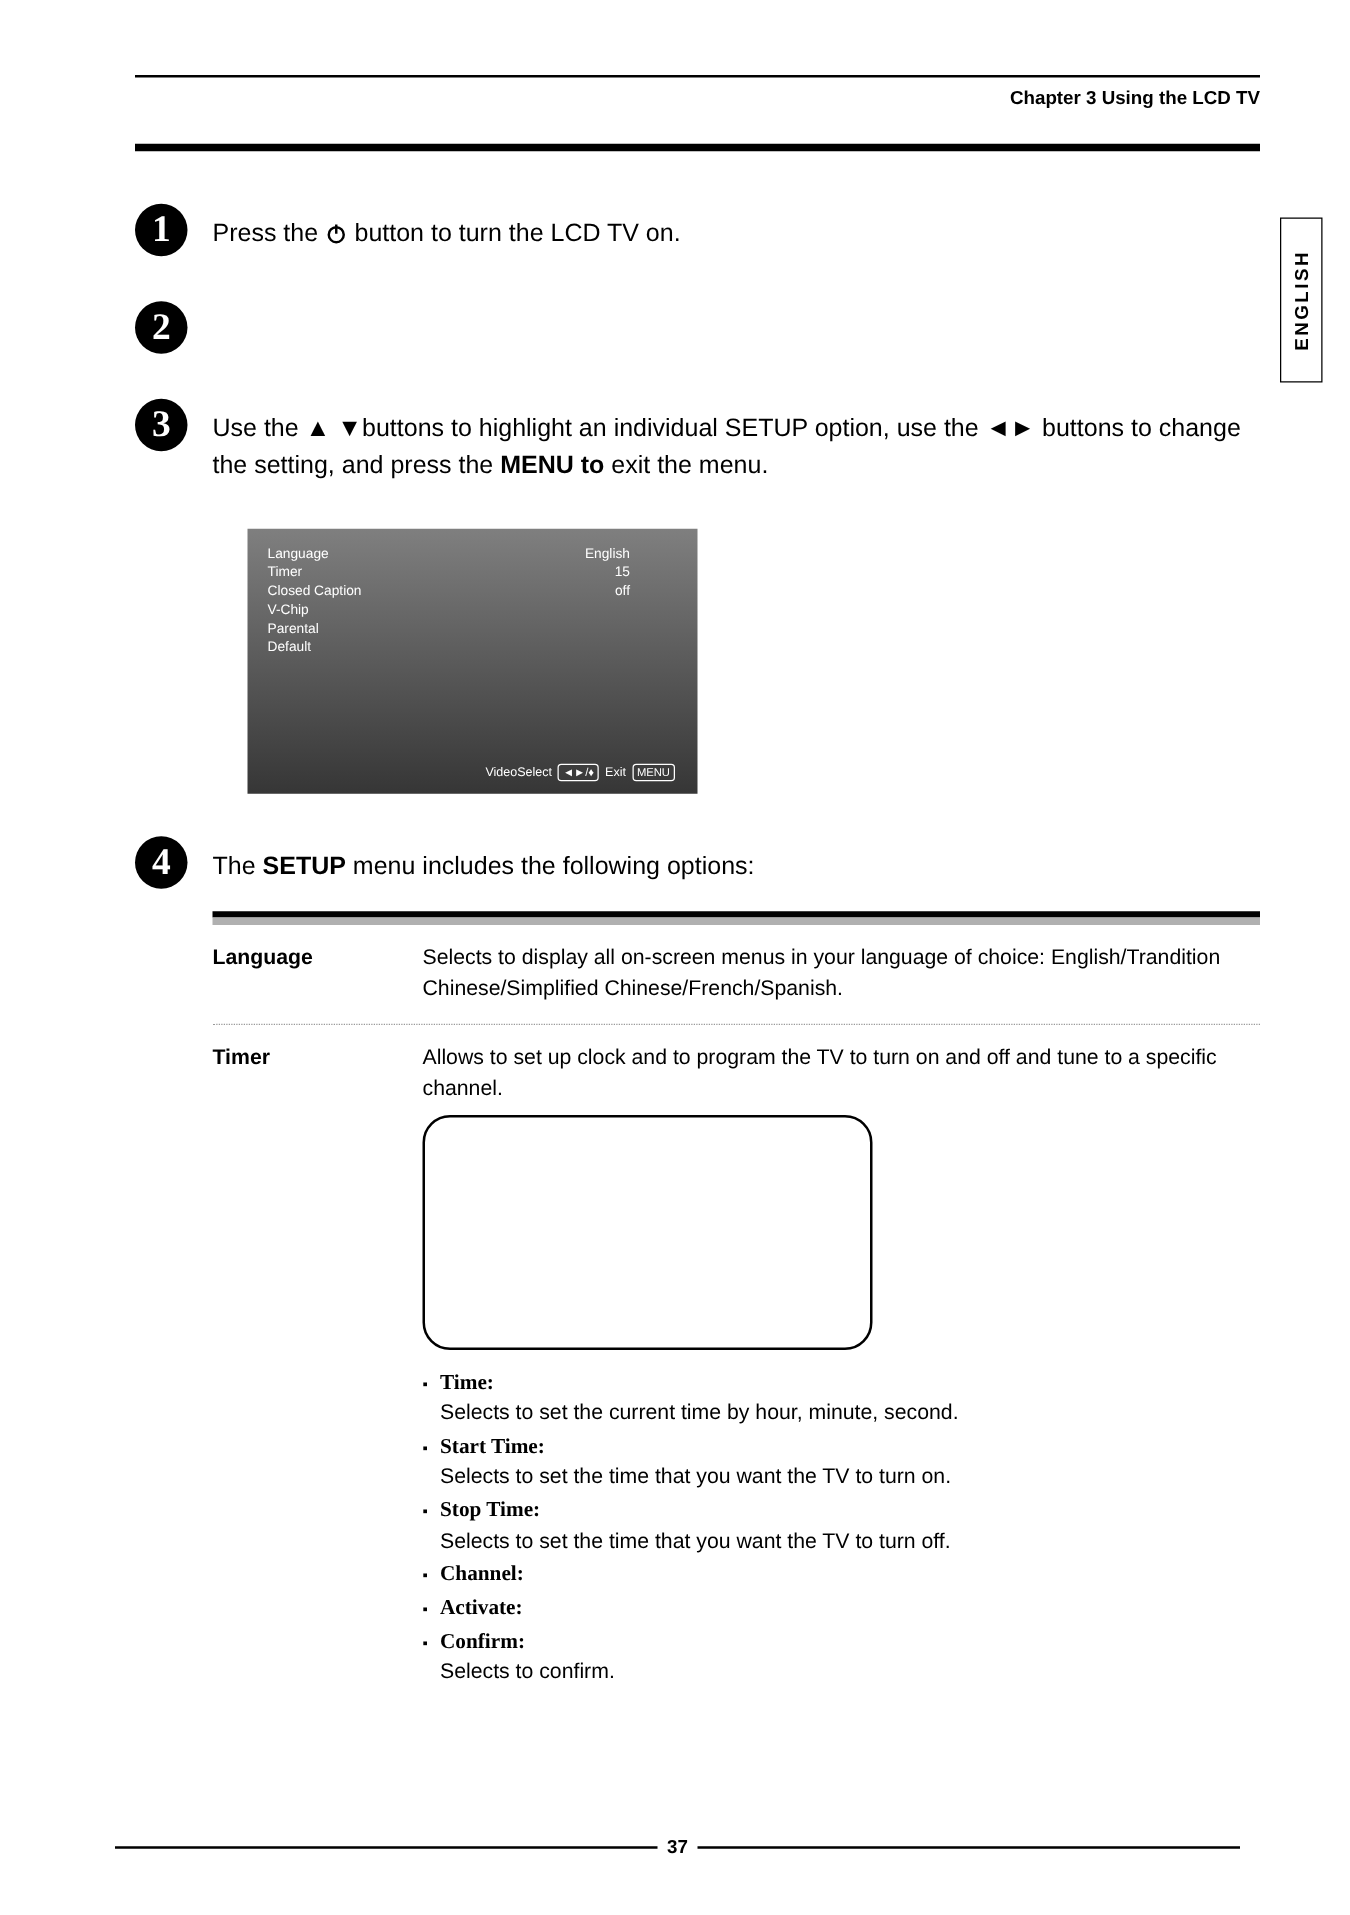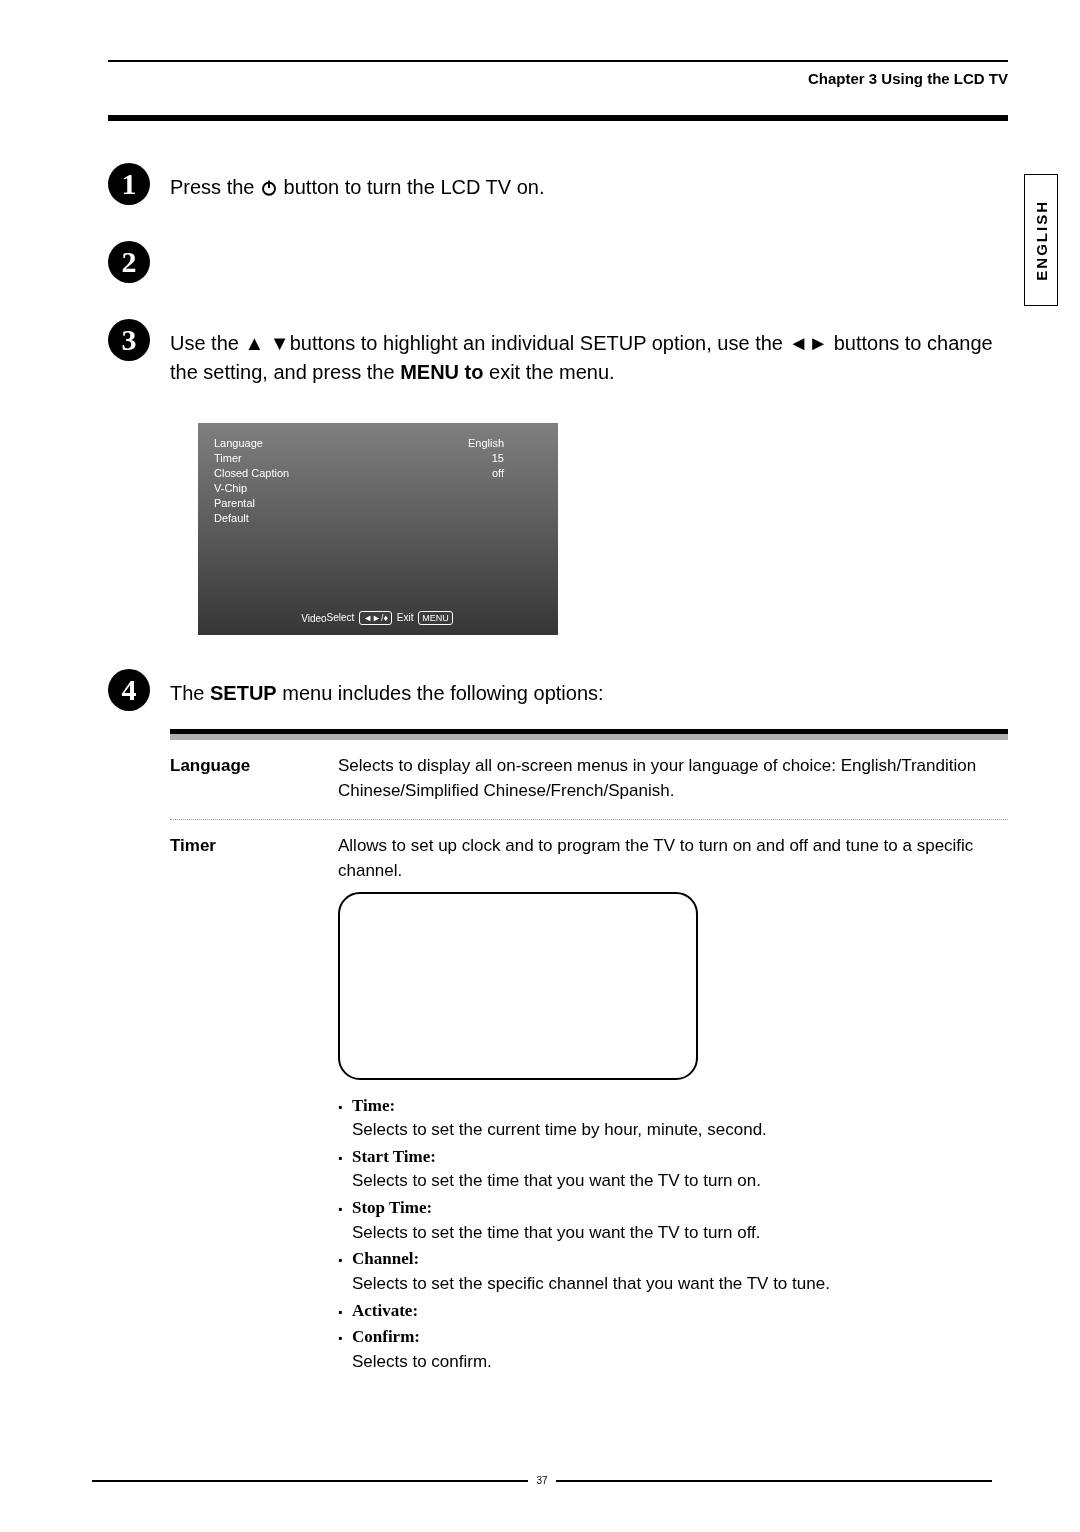--- a/index.html
+++ b/index.html
@@ -87,21 +87,21 @@
   }
   .osd-row {
     display: flex;
     margin-bottom: 3px;
   }
   .osd-label { width: 170px; }
   .osd-value { text-align: right; width: 120px; }
   .osd-spacer { height: 78px; }
   .osd-footer {
     display: flex;
-    justify-content: center;
+    justify-content: flex-end;
     align-items: center;
     font-size: 10px;
     margin-top: 6px;
   }
   .osd-select-box, .osd-menu-box {
     display: inline-block;
     border: 1px solid #fff;
     border-radius: 3px;
     padding: 0 3px;
     font-size: 9px;
@@ -169,22 +169,22 @@
     display: flex;
     align-items: center;
   }
   .pn-line {
     flex: 1;
     border-top: 2px solid #000;
     height: 0;
   }
   .pn-num {
     padding: 0 8px;
-    font-size: 10px;
-    font-weight: normal;
+    font-size: 15px;
+    font-weight: bold;
   }
   .lang-tab {
     position: absolute;
     right: 22px;
     top: 174px;
     width: 34px;
     height: 132px;
     border: 1px solid #000;
     background: #fff;
     display: flex;
@@ -316,21 +316,20 @@
                 <span class="sub-bullet">▪</span>
                 <span class="sub-title">Stop Time:</span>
               </div>
             <div class="sub-body">Selects to set the time that you want the TV to turn off.</div>
           </div>
           <div class="sub-item">
             <div class="sub-head">
                 <span class="sub-bullet">▪</span>
                 <span class="sub-title">Channel:</span>
               </div>
-            <div class="sub-body">Selects to set the specific channel that you want the TV to tune.</div>
           </div>
           <div class="sub-item">
             <div class="sub-head">
                 <span class="sub-bullet">▪</span>
                 <span class="sub-title">Activate:</span>
               </div>
           </div>
           <div class="sub-item">
             <div class="sub-head">
                 <span class="sub-bullet">▪</span>

